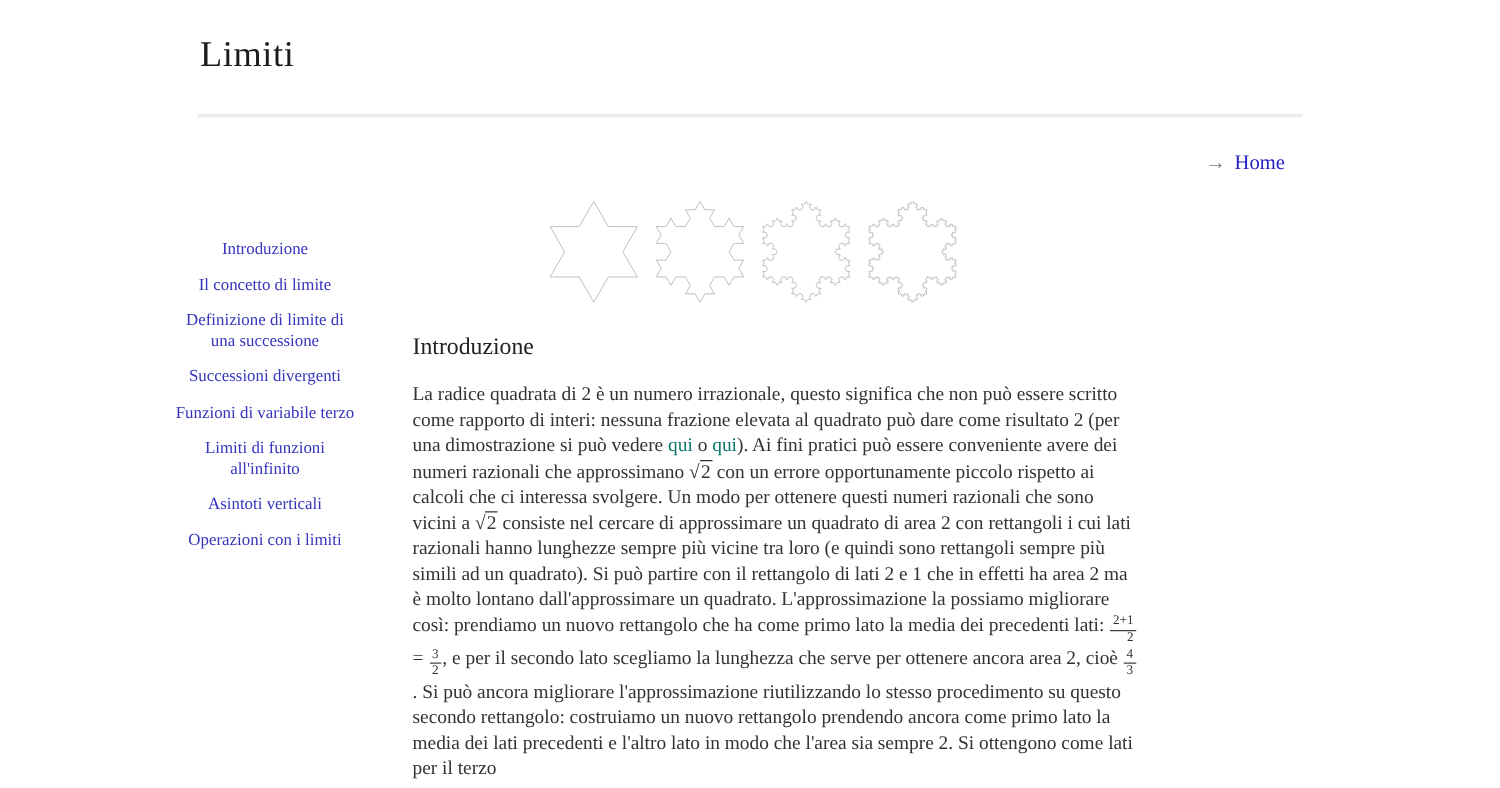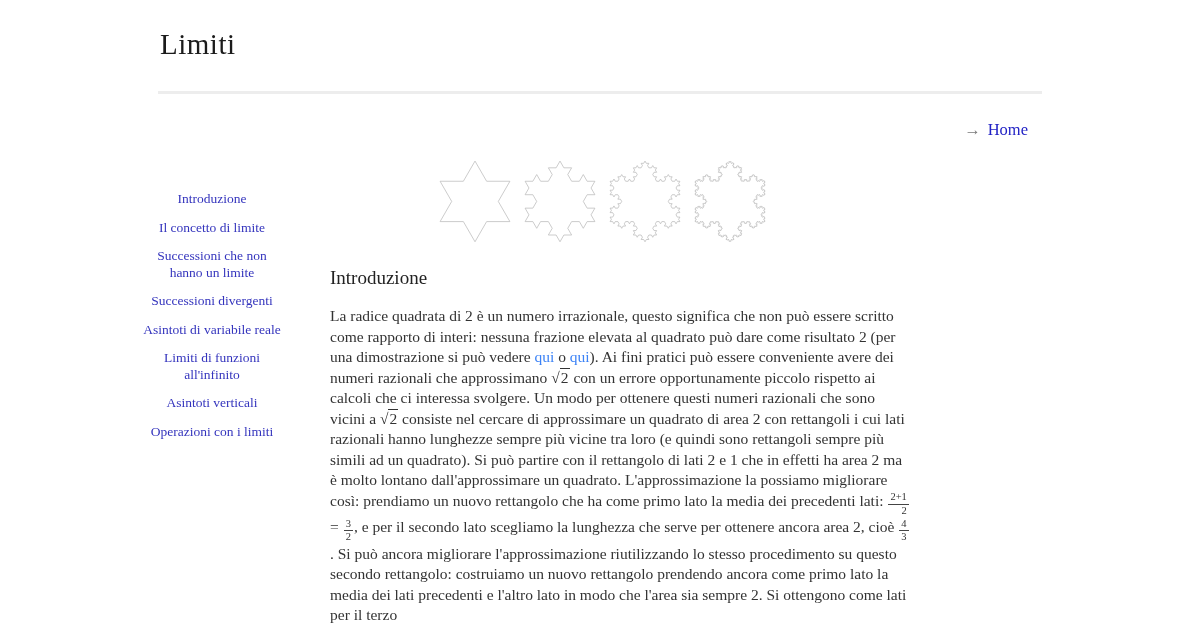--- a/index.html
+++ b/index.html
@@ -39,21 +39,21 @@
     display:flex;align-items:center;gap:7px;
   }
   .snowflakes svg{display:block;}
   h2.section-heading{
     margin:20px 0 0 0;font-size:19px;font-weight:400;color:#222222;line-height:23px;
   }
   p.intro{
     margin:17px 0 0 0;font-size:15.5px;line-height:20.5px;color:#333333;
     width:580px;
   }
-  a.text-link{color:#3b82f6;text-decoration:none;}
+  a.text-link{color:#0f766e;text-decoration:none;}
   .sqrt{white-space:nowrap;color:#333;}
   .sqrt .ol{border-top:1px solid #333;padding:0 1px;}
   .frac{
     display:inline-block;vertical-align:-8px;text-align:right;
     font-size:10.5px;line-height:1.2;color:#333;margin:0 1px;
   }
   .frac .num{display:block;border-bottom:1px solid #444;padding:0 2px;}
   .frac .den{display:block;padding:0 2px;}
 </style>
 </head>
@@ -65,23 +65,23 @@
 
   <div class="rule"></div>
 
   <div class="home-row">
     <span class="arrow">→</span><a href="#" class="home-link">Home</a>
   </div>
 
   <nav class="sidebar">
       <a href="#" class="side-link">Introduzione</a>
       <a href="#" class="side-link">Il concetto di limite</a>
-      <a href="#" class="side-link">Successioni che non hanno un limite</a>
+      <a href="#" class="side-link">Definizione di limite di una successione</a>
       <a href="#" class="side-link">Successioni divergenti</a>
-      <a href="#" class="side-link">Asintoti di variabile reale</a>
+      <a href="#" class="side-link">Funzioni di variabile terzo</a>
       <a href="#" class="side-link">Limiti di funzioni all'infinito</a>
       <a href="#" class="side-link">Asintoti verticali</a>
       <a href="#" class="side-link">Operazioni con i limiti</a>
     </nav>
 
   <main class="main">
     <div class="snowflakes">
         <svg viewBox="7 3 86 96" width="78" height="90">
           <path d="M50.00 7.00L62.83 29.23L88.50 29.24L75.67 51.47L88.50 73.70L62.83 73.70L50.00 95.93L37.17 73.70L11.50 73.70L24.33 51.47L11.50 29.24L37.17 29.23Z" fill="none" stroke="#b9b9b9" stroke-width="0.8"></path>
         </svg>

